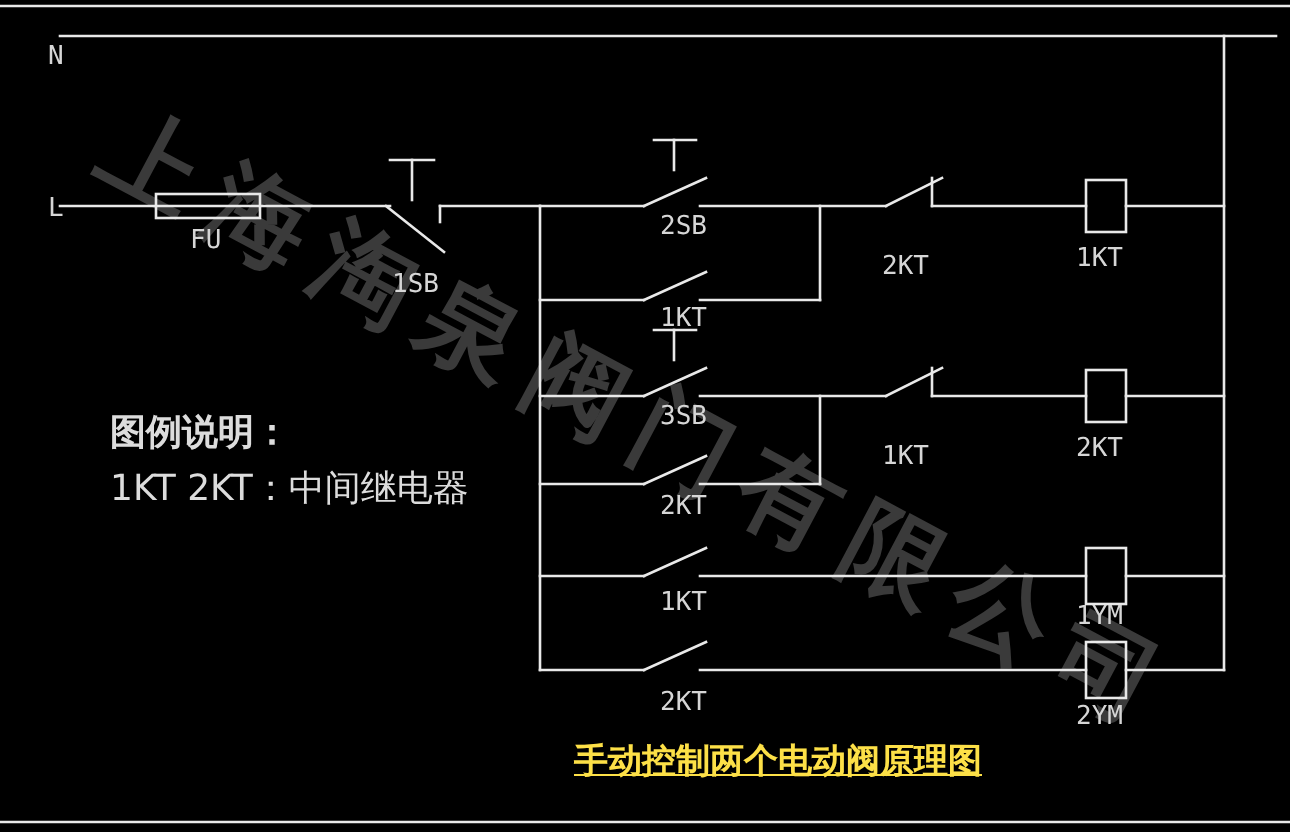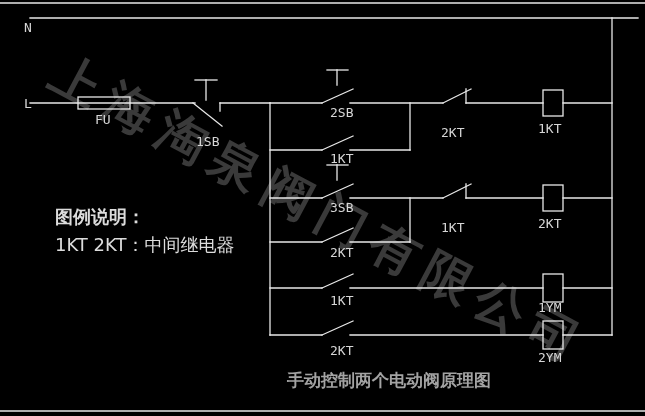--- a/index.html
+++ b/index.html
@@ -8,22 +8,22 @@
   .watermark{position:absolute;left:70px;top:40px;transform:rotate(28deg);transform-origin:0 0;
          font-size:50px;letter-spacing:10px;color:#3a3a3a;font-weight:bold;white-space:nowrap;
          font-family:"DejaVu Serif",serif;z-index:1;user-select:none;}
   svg.schematic{position:absolute;left:0;top:0;z-index:2;}
   .wire{stroke:#e9e9e9;stroke-width:1.3;fill:none;stroke-linecap:square;}
   .box{stroke:#e9e9e9;stroke-width:1.3;fill:none;}
   .lbl{fill:#d6d6d6;font-family:"DejaVu Sans Mono",monospace;font-size:13px;}
   .legend{position:absolute;left:55px;top:203px;z-index:3;color:#dcdcdc;font-size:18px;
          line-height:28px;font-family:"DejaVu Sans",sans-serif;}
   .legend .t{font-weight:bold;}
-  .caption{position:absolute;left:287px;top:369px;z-index:3;color:#a3a3a3;font-size:17px;
-         font-weight:bold;font-family:"DejaVu Sans",sans-serif;}
+  .caption{position:absolute;left:287px;top:369px;z-index:3;color:#fde047;font-size:17px;
+         font-weight:bold;font-family:"DejaVu Sans",sans-serif;text-decoration:underline;}
 </style>
 </head>
 <body>
 
 <div class="stage">
 
   <div class="watermark">上海淘泉阀门有限公司</div>
 
   <svg class="schematic" width="645" height="416" viewBox="0 0 645 416">
 

